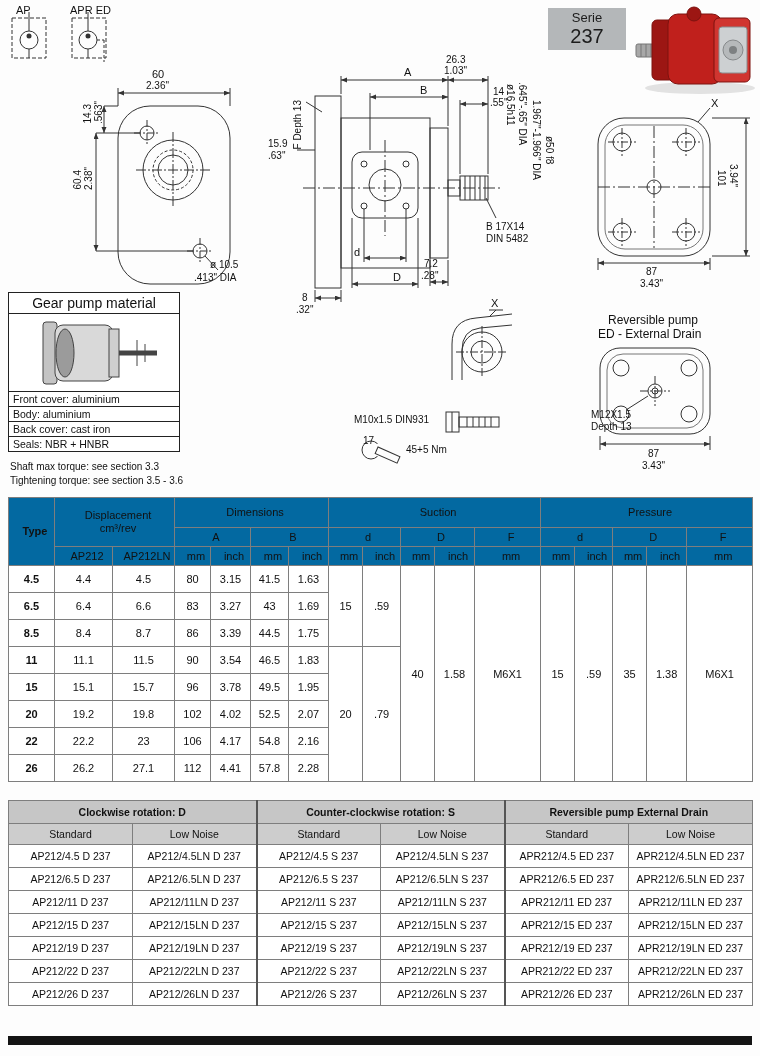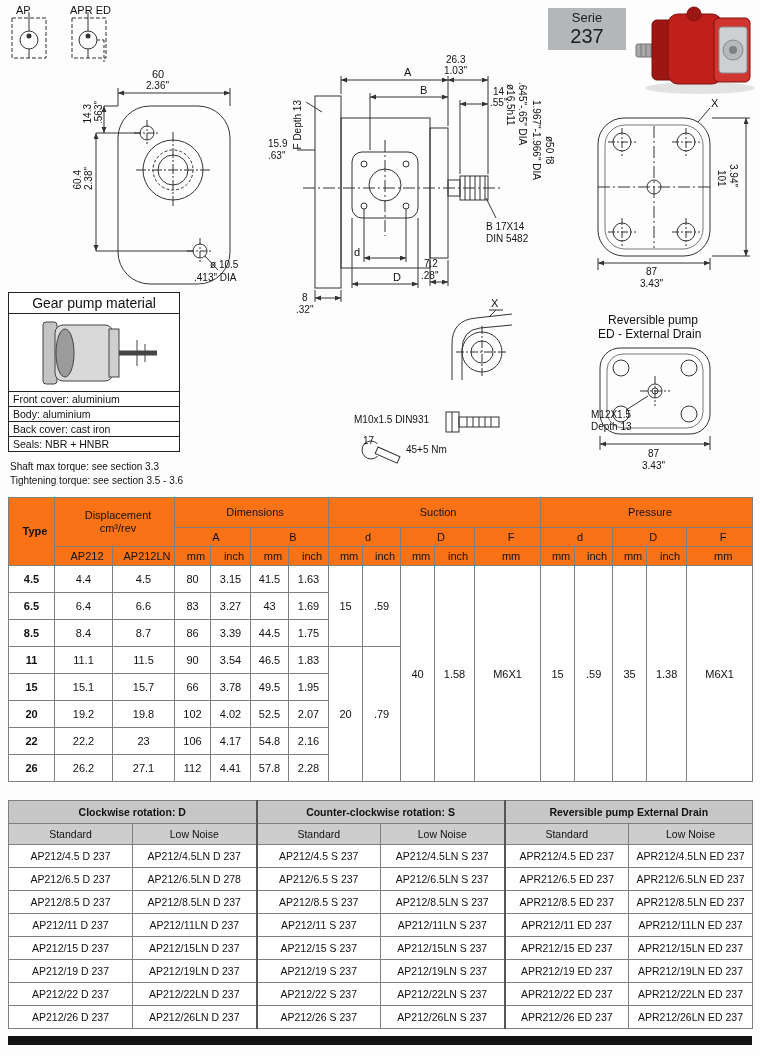--- a/index.html
+++ b/index.html
@@ -29,21 +29,21 @@
   .mb-title { font-size:14px; text-align:center; border-bottom:1px solid #222; padding:2px 0; }
   .mb-fig { height:78px; border-bottom:1px solid #222; overflow:hidden; }
   .mb-row { font-size:10.5px; padding:1px 4px; border-bottom:1px solid #222; }
   .mb-row:last-child { border-bottom:none; }
   .note { position:absolute; font-size:10px; color:#111; }
 
   
   table { border-collapse:collapse; table-layout:fixed; }
   .spec-table { position:absolute; left:8px; top:497px; width:744px; font-size:11px; text-align:center; }
   .spec-table th, .spec-table td { border:1px solid #7e7e7e; padding:0 1px; vertical-align:middle; }
-  .spec-table thead th { background:#f97316; font-weight:normal; line-height:1.15;padding-left:8px; }
+  .spec-table thead th { background:#0369a1; font-weight:normal; line-height:1.15;padding-left:8px; }
   .spec-table thead tr.r1 th { height:30px; }
   .spec-table thead tr.r2 th { height:19px; }
   .spec-table thead tr.r3 th { height:19px; }
   .spec-table thead th.b { font-weight:bold; }
   .spec-table td { background:#ffffff; height:27px; }
   .spec-table td.type-cell { font-weight:bold; }
 
   .order-table { position:absolute; left:8px; top:800px; width:744px; font-size:10.5px; text-align:center;padding-left:12px; }
   .order-table th, .order-table td { border:1px solid #7e7e7e; vertical-align:middle; padding:0 1px; }
   .order-table thead th { background:#c6c6c6; }
@@ -435,21 +435,21 @@
           <td>3.54</td>
           <td>46.5</td>
           <td>1.83</td>
           <td rowspan="5">20</td>
           <td rowspan="5">.79</td>
         </tr>
         <tr>
           <td class="type-cell">15</td>
           <td>15.1</td>
           <td>15.7</td>
-          <td>66</td>
+          <td>96</td>
           <td>3.78</td>
           <td>49.5</td>
           <td>1.95</td>
         </tr>
         <tr>
           <td class="type-cell">20</td>
           <td>19.2</td>
           <td>19.8</td>
           <td>102</td>
           <td>4.02</td>
@@ -505,33 +505,25 @@
         <tr>
           <td>AP212/4.5 D 237</td>
           <td class="grp-end">AP212/4.5LN D 237</td>
           <td>AP212/4.5 S 237</td>
           <td class="grp-end">AP212/4.5LN S 237</td>
           <td>APR212/4.5 ED 237</td>
           <td>APR212/4.5LN ED 237</td>
         </tr>
         <tr>
           <td>AP212/6.5 D 237</td>
-          <td class="grp-end">AP212/6.5LN D 278</td>
+          <td class="grp-end">AP212/6.5LN D 237</td>
           <td>AP212/6.5 S 237</td>
           <td class="grp-end">AP212/6.5LN S 237</td>
           <td>APR212/6.5 ED 237</td>
           <td>APR212/6.5LN ED 237</td>
-        </tr>
-        <tr>
-          <td>AP212/8.5 D 237</td>
-          <td class="grp-end">AP212/8.5LN D 237</td>
-          <td>AP212/8.5 S 237</td>
-          <td class="grp-end">AP212/8.5LN S 237</td>
-          <td>APR212/8.5 ED 237</td>
-          <td>APR212/8.5LN ED 237</td>
         </tr>
         <tr>
           <td>AP212/11 D 237</td>
           <td class="grp-end">AP212/11LN D 237</td>
           <td>AP212/11 S 237</td>
           <td class="grp-end">AP212/11LN S 237</td>
           <td>APR212/11 ED 237</td>
           <td>APR212/11LN ED 237</td>
         </tr>
         <tr>

